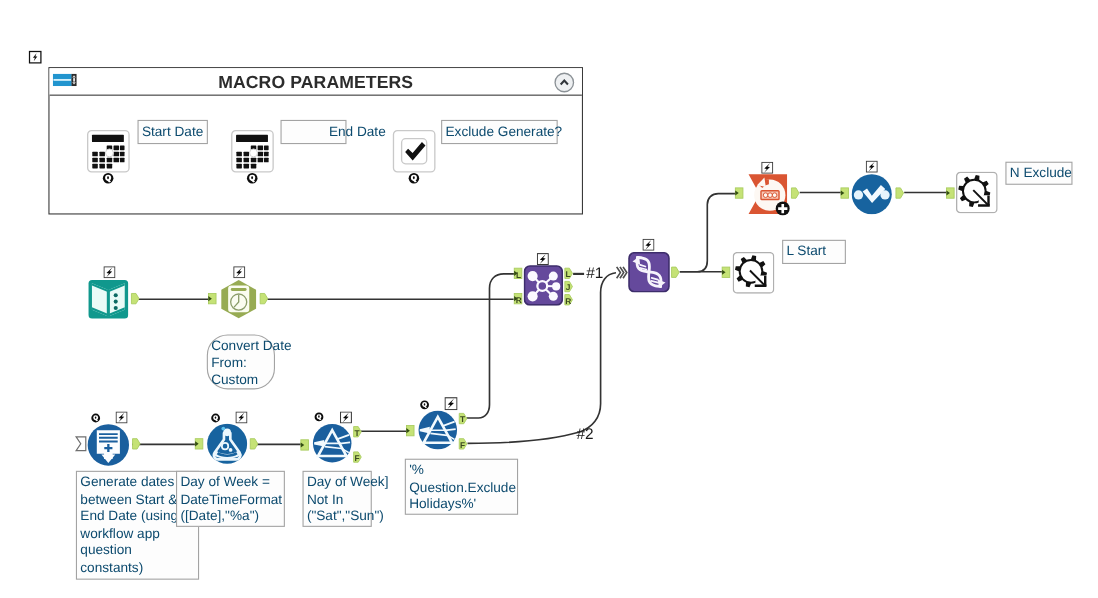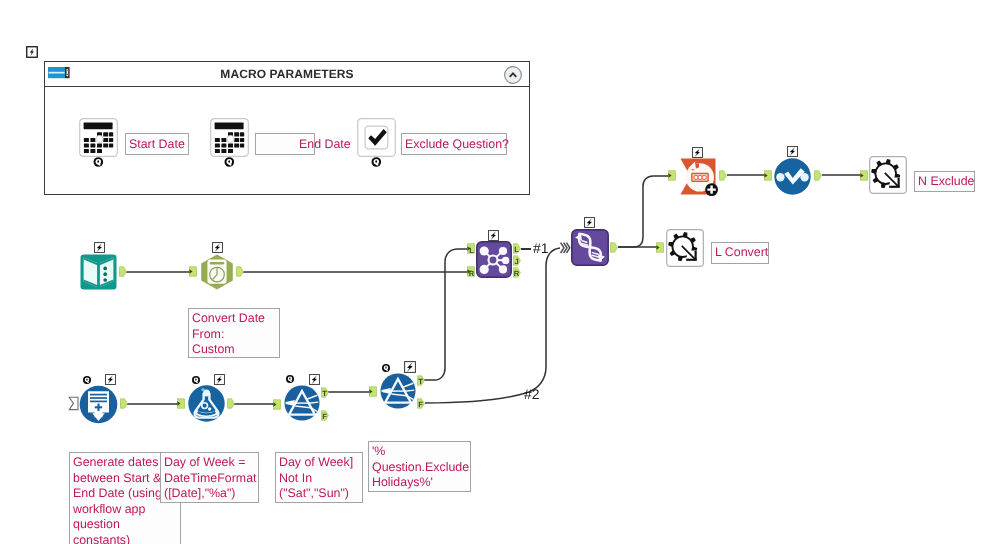--- a/index.html
+++ b/index.html
@@ -1,27 +1,27 @@
 <!DOCTYPE html>
 <html><head>
 <meta charset="utf-8">
 <title>Alteryx Workflow Canvas</title>
 <style>
   html,body{margin:0;padding:0;}
   body{width:998px;height:544px;background:#ffffff;font-family:"Liberation Sans",sans-serif;overflow:hidden;-webkit-font-smoothing:antialiased;text-rendering:geometricPrecision;}
   #canvas{position:relative;width:998px;height:544px;background:#ffffff;}
   .abs{position:absolute;}
   
-  .note{position:absolute;border:1px solid #a3a3a3;background:#fdfdfd;color:#be185d;
-        font-size:12.4px;line-height:15.6px;padding:2px 3px 2px 3px;box-sizing:border-box;white-space:pre;margin-top:24px;}
+  .note{position:absolute;border:1px solid #a3a3a3;background:#fdfdfd;color:#0c4a6e;
+        font-size:12.4px;line-height:15.6px;padding:2px 3px 2px 3px;box-sizing:border-box;white-space:pre;}
   
   #macro-box{position:absolute;left:44px;top:61px;width:486px;height:134px;
         border:1.5px solid #3a3a3a;background:#ffffff;box-sizing:border-box;}
   #macro-head{position:absolute;left:0;top:0;width:100%;height:25px;border-bottom:1.5px solid #3a3a3a;box-sizing:border-box;background:#fff;}
-  #macro-title{position:absolute;left:0;right:0;top:5px;text-align:center;font-size:12px;font-weight:bold;color:#2c2c2c;letter-spacing:0.1px;}
+  #macro-title{position:absolute;left:0;right:0;top:5px;text-align:center;font-size:16px;font-weight:bold;color:#2c2c2c;letter-spacing:0.1px;}
   .clabel{position:absolute;font-size:14px;line-height:14px;color:#1a1a1a;font-family:"Liberation Sans",sans-serif;}
 </style>
 </head>
 <body>
 
 <div id="canvas">
 
   <svg class="abs" style="left:26px;top:46px;" width="12" height="12" viewBox="0 0 16 16">
     <rect x="1" y="1" width="14" height="14" fill="#ffffff" stroke="#111" stroke-width="1.7"></rect>
     <path d="M9.6 3.2 L5.2 8.6 L7.6 8.6 L6.2 12.8 L10.6 7.2 L8.2 7.2 Z" fill="#111"></path>
@@ -108,21 +108,21 @@
       <svg width="40" height="50" viewBox="0 0 40 50" style="overflow:visible">
         <rect x="0.7" y="0.7" width="37.6" height="37.6" rx="3.6" fill="#fff" stroke="#c9c9c9" stroke-width="1.2"></rect>
         <rect x="8.1" y="8.1" width="22.8" height="22.8" rx="3.6" fill="#fff" stroke="#c9c9c9" stroke-width="1.2"></rect>
         <path d="M11.3 20.2 L14.0 17.2 L18.1 21.1 L26.6 11.1 L29.8 14.2 L18.2 27.8 Z" fill="#111"></path>
         <circle cx="19.3" cy="44.0" r="4.8" fill="#0c0c0c"></circle>
         <circle cx="19.3" cy="43.7" r="2.75" fill="#fff"></circle>
         <path d="M19.3 44.5 L21.9 47.1 L20.2 47.8 L17.8 45.4 Z" fill="#fff"></path>
         <ellipse cx="19.2" cy="43.5" rx="0.85" ry="1.35" fill="#0c0c0c"></ellipse>
       </svg>
     </div>
-    <div class="note" style="left:356px;top:47px;width:106px;height:22px;padding-top:3px;">Exclude Question?</div>
+    <div class="note" style="left:356px;top:47px;width:106px;height:22px;padding-top:3px;">Exclude Generate?</div>
   </div>
 
   <svg class="abs" id="wires" style="left:0;top:0;" width="998" height="544">
     <g fill="none" stroke="#333333" stroke-width="1.5">
       <path d="M126 272 L190 272"></path>
       <path d="M243 272 L467 272"></path>
       <path d="M120 404 L181 404"></path>
       <path d="M228 404 L274 404"></path>
       <path d="M328 392 L370 392"></path>
       <path d="M424 380 L435 380 C441 380 445 375 445 368 L445 262 C445 254 450 249 458 249 L468 249"></path>
@@ -188,40 +188,40 @@
     </g>
   </svg>
 
   <svg class="abs" style="left:68px;top:396px;" width="12" height="15" viewBox="0 0 12 15">
     <path d="M1.2 1.2 L10.0 1.2 L10.0 13.6 L1.2 13.6 L5.4 7.4 Z" fill="none" stroke="#6f6f6f" stroke-width="1.1" stroke-linejoin="miter"></path>
   </svg>
 
   <div class="clabel" style="left:533px;top:241px;">#1</div>
   <div class="clabel" style="left:524px;top:387px;">#2</div>
 
-  <div class="note" style="left:188px;top:284px;width:92px;height:50px;">Convert Date
+  <div class="note" style="left:188px;top:304px;width:62px;height:50px;border-radius:19px;">Convert Date
 From:
 Custom</div>
   <div class="note" style="left:69px;top:428px;width:112px;height:99px;">Generate dates
 between Start &amp;
 End Date (using
 workflow app
 question
 constants)</div>
   <div class="note" style="left:160px;top:428px;width:99px;height:51px;">Day of Week =
 DateTimeFormat
 ([Date],"%a")</div>
-  <div class="note" style="left:275px;top:428px;width:88px;height:51px;">Day of Week]
+  <div class="note" style="left:275px;top:428px;width:63px;height:51px;">Day of Week]
 Not In
 ("Sat","Sun")</div>
   <div class="note" style="left:368px;top:417px;width:103px;height:51px;">'%
 Question.Exclude
 Holidays%'</div>
   <div class="note" style="left:914px;top:147px;width:61px;height:21px;padding-top:2px;">N Exclude</div>
-  <div class="note" style="left:711px;top:218px;width:58px;height:22px;padding-top:2px;">L Convert</div>
+  <div class="note" style="left:711px;top:218px;width:58px;height:22px;padding-top:2px;">L Start</div>
 
   <svg class="abs" style="left:80px;top:254px;" width="37" height="36" viewBox="0 0 37 36">
     <rect x="0.5" y="0.5" width="36" height="35" rx="3.2" fill="#10988d"></rect>
     <path d="M18.5 9.6 L3.6 3.6 L3.6 27.6 L18.5 33.8 Z" fill="#e9fbf7"></path>
     <path d="M18.5 9.6 L33.4 3.6 L33.4 27.6 L18.5 33.8 Z" fill="#e9fbf7"></path>
     <path d="M18.5 9.6 L3.6 3.6 L3.6 5.6 L18.5 11.7 Z" fill="#10988d"></path>
     <path d="M18.5 9.6 L33.4 3.6 L33.4 5.6 L18.5 11.7 Z" fill="#10988d"></path>
     <path d="M3.6 27.6 L18.5 33.8 L18.5 31.5 L3.6 25.4 Z" fill="#10988d"></path>
     <path d="M33.4 27.6 L18.5 33.8 L18.5 31.5 L33.4 25.4 Z" fill="#10988d"></path>
     <rect x="17.1" y="9.2" width="2.8" height="24.8" fill="#10988d"></rect>

